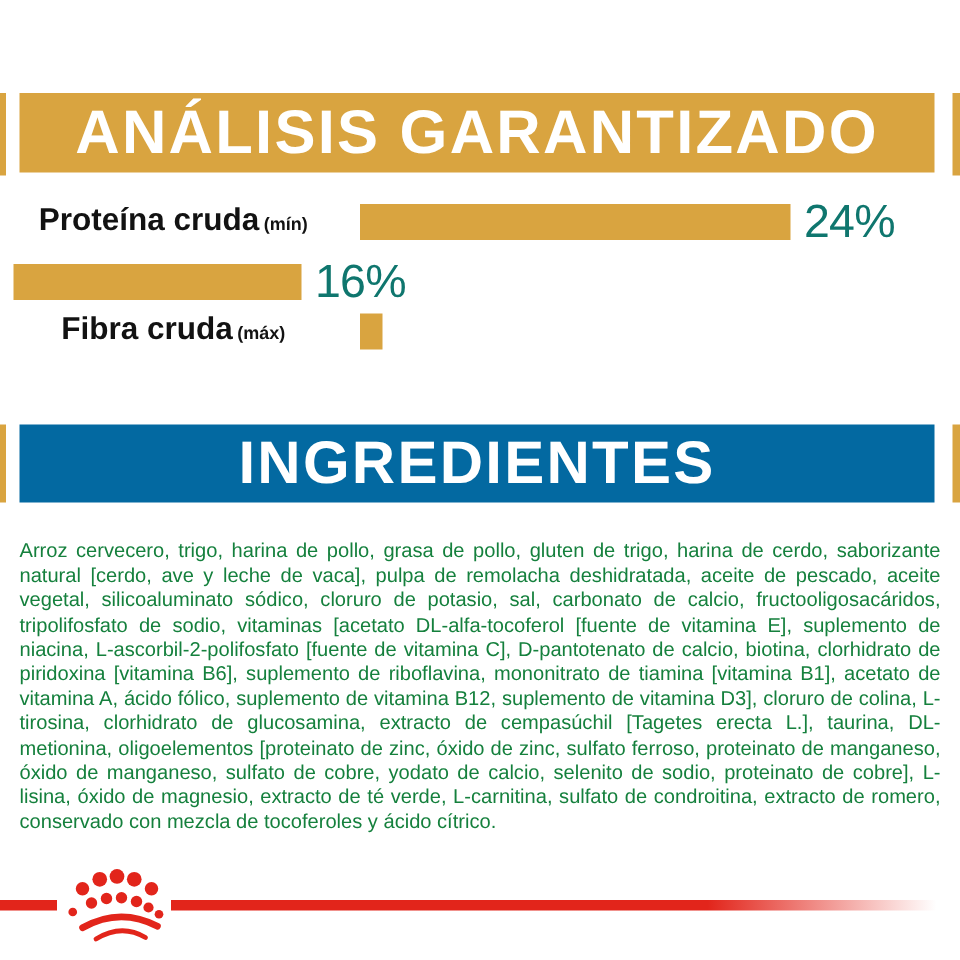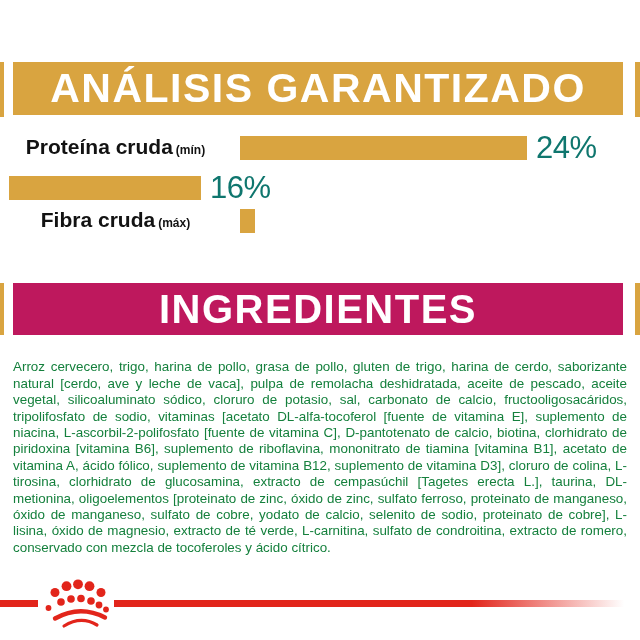--- a/index.html
+++ b/index.html
@@ -76,21 +76,21 @@
 
   <div class="chart-row r2">
     <span class="row-label">
       <span>Fibra cruda</span><span class="row-qual">(máx)</span>
     </span>
     <span class="bar" style="width: 15px; background: rgb(217, 164, 64);"></span>
   </div>
 
   <div class="sliver sliver-il" style="background: rgb(217, 164, 64);"></div>
   <div class="sliver sliver-ir" style="background: rgb(217, 164, 64);"></div>
-  <div class="banner banner-ingredients" style="background: #be185d;">
+  <div class="banner banner-ingredients" style="background: #0369a1;">
     <span>INGREDIENTES</span>
   </div>
 
   <p class="ingredients-body">Arroz cervecero, trigo, harina de pollo, grasa de pollo, gluten de trigo, harina de cerdo, saborizante natural [cerdo, ave y leche de vaca], pulpa de remolacha deshidratada, aceite de pescado, aceite vegetal, silicoaluminato sódico, cloruro de potasio, sal, carbonato de calcio, fructooligosacáridos, tripolifosfato de sodio, vitaminas [acetato DL-alfa-tocoferol [fuente de vitamina E], suplemento de niacina, L-ascorbil-2-polifosfato [fuente de vitamina C], D-pantotenato de calcio, biotina, clorhidrato de piridoxina [vitamina B6], suplemento de riboflavina, mononitrato de tiamina [vitamina B1], acetato de vitamina A, ácido fólico, suplemento de vitamina B12, suplemento de vitamina D3], cloruro de colina, L-tirosina, clorhidrato de glucosamina, extracto de cempasúchil [Tagetes erecta L.], taurina, DL-metionina, oligoelementos [proteinato de zinc, óxido de zinc, sulfato ferroso, proteinato de manganeso, óxido de manganeso, sulfato de cobre, yodato de calcio, selenito de sodio, proteinato de cobre], L-lisina, óxido de magnesio, extracto de té verde, L-carnitina, sulfato de condroitina, extracto de romero, conservado con mezcla de tocoferoles y ácido cítrico.</p>
 
   <div class="rule-left"></div>
   <div class="rule-right"></div>
 
   <svg class="crown" viewBox="0 0 78 62" aria-hidden="true">
     <g fill="#E2251B">

